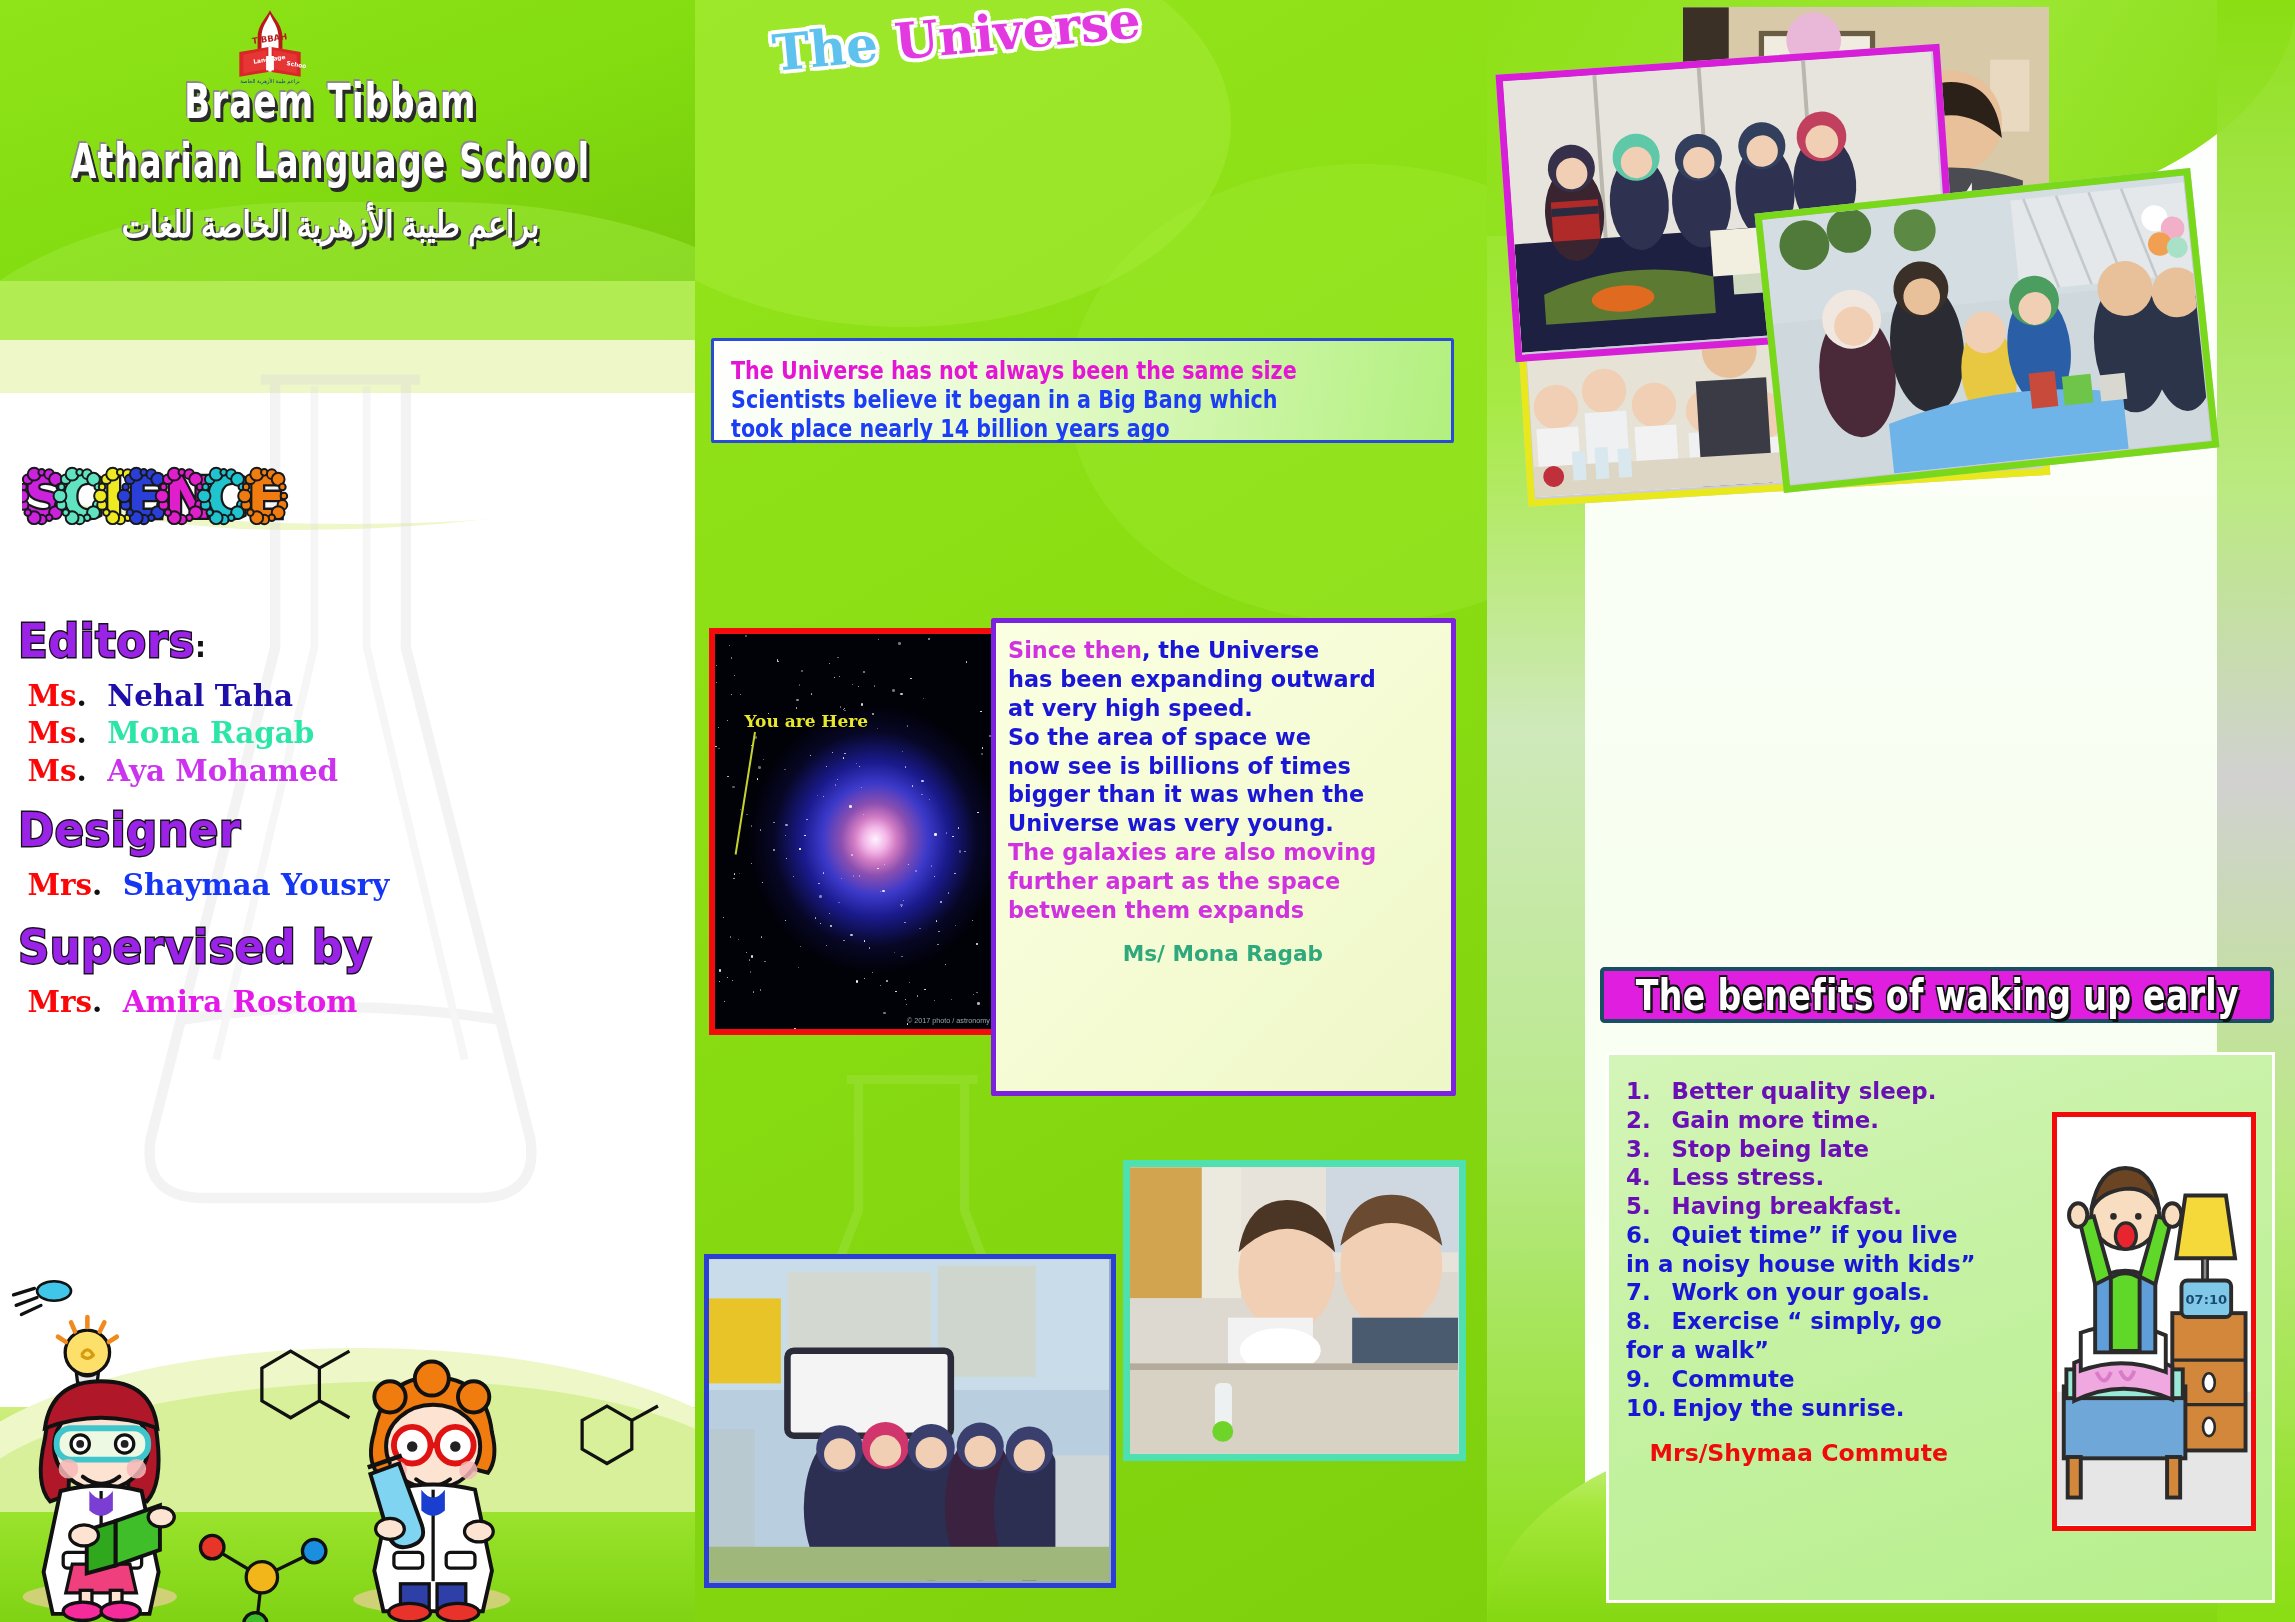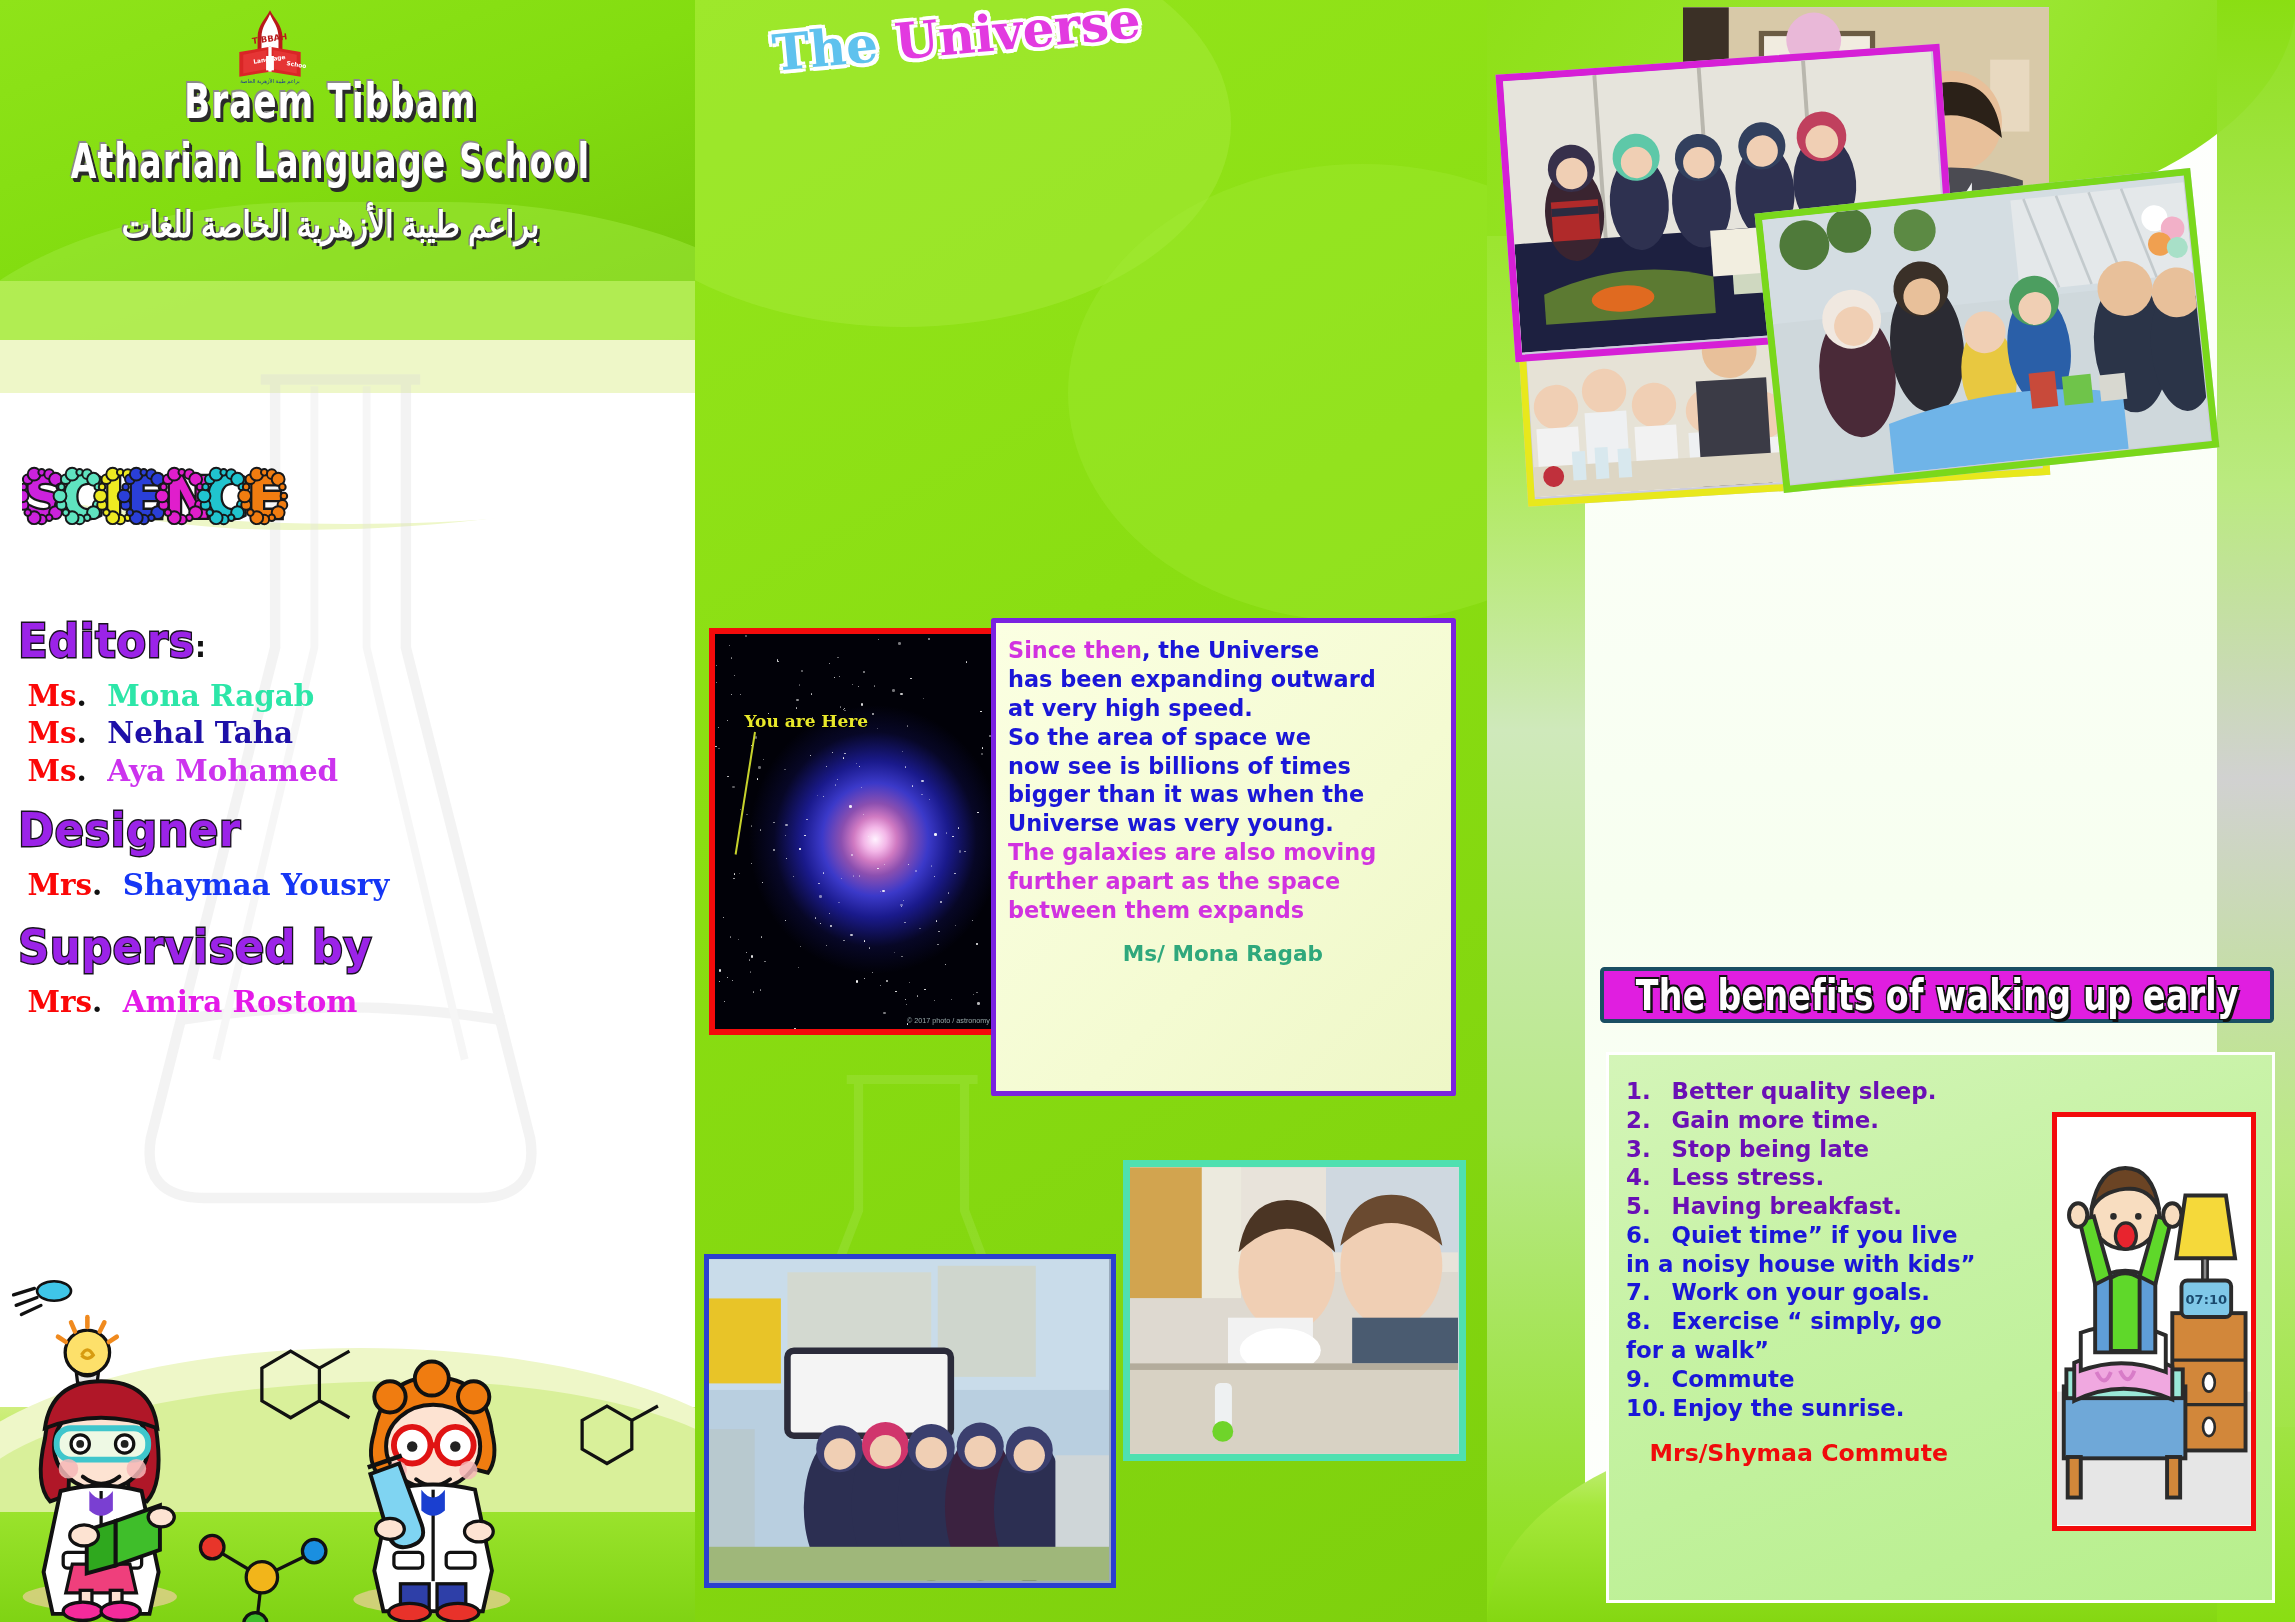--- a/index.html
+++ b/index.html
@@ -451,25 +451,25 @@
         </g>
     </svg>
 
     <div class="ed-block">
       <div class="ed-head">
         <span>Editors</span><span class="colon">:</span>
       </div>
       <div class="ed-gap"></div>
       <div class="ed-row">
         <span class="hon">Ms</span><span class="dot">.</span>&nbsp;
-        <span class="nm-2">Mona Ragab</span>
+        <span class="nm-1">Nehal Taha</span>
       </div>
       <div class="ed-row">
         <span class="hon">Ms</span><span class="dot">.</span>&nbsp;
-        <span class="nm-1">Nehal Taha</span>
+        <span class="nm-2">Mona Ragab</span>
       </div>
       <div class="ed-row">
         <span class="hon">Ms</span><span class="dot">.</span>&nbsp;
         <span class="nm-3">Aya Mohamed</span>
       </div>
 
       <div class="ed-head ed-head-2">Designer</div>
       <div class="ed-gap"></div>
       <div class="ed-row">
         <span class="hon">Mrs</span><span class="dot">.</span>&nbsp;
@@ -621,20 +621,25 @@
           <circle cx="290" cy="470" r="11"></circle>
         <circle cx="400" cy="420" r="9"></circle>
       </g>
     </svg>
 
     <div class="universe-title">
       <span class="w1">The</span>
       <span class="w2">Universe</span>
     </div>
 
+    <div class="box-intro">
+      <div class="l l1">The Universe has not always been the same size</div>
+      <div class="l l2">Scientists believe it began in a Big Bang which</div>
+      <div class="l l3">took place nearly 14 billion years ago</div>
+    </div>
 
     <div class="galaxy-frame">
       <div class="galaxy-inner"></div>
       <div id="gx-stars">
           <div class="gx-star" style="width: 1.3px; height: 1.3px; left: 29.9265%; top: 54.2292%; opacity: 0.99161;"></div>
           <div class="gx-star" style="width: 1.3px; height: 1.3px; left: 52.9203%; top: 86.9894%; opacity: 0.944962;"></div>
           <div class="gx-star" style="width: 1.3px; height: 1.3px; left: 99.7373%; top: 20.9634%; opacity: 0.475681;"></div>
           <div class="gx-star" style="width: 2.6px; height: 2.6px; left: 5.90341%; top: 38.4064%; opacity: 0.369665;"></div>
           <div class="gx-star" style="width: 1.3px; height: 1.3px; left: 67.3684%; top: 92.4013%; opacity: 0.876226;"></div>
           <div class="gx-star" style="width: 1.3px; height: 1.3px; left: 6.3713%; top: 61.8119%; opacity: 0.672373;"></div>

